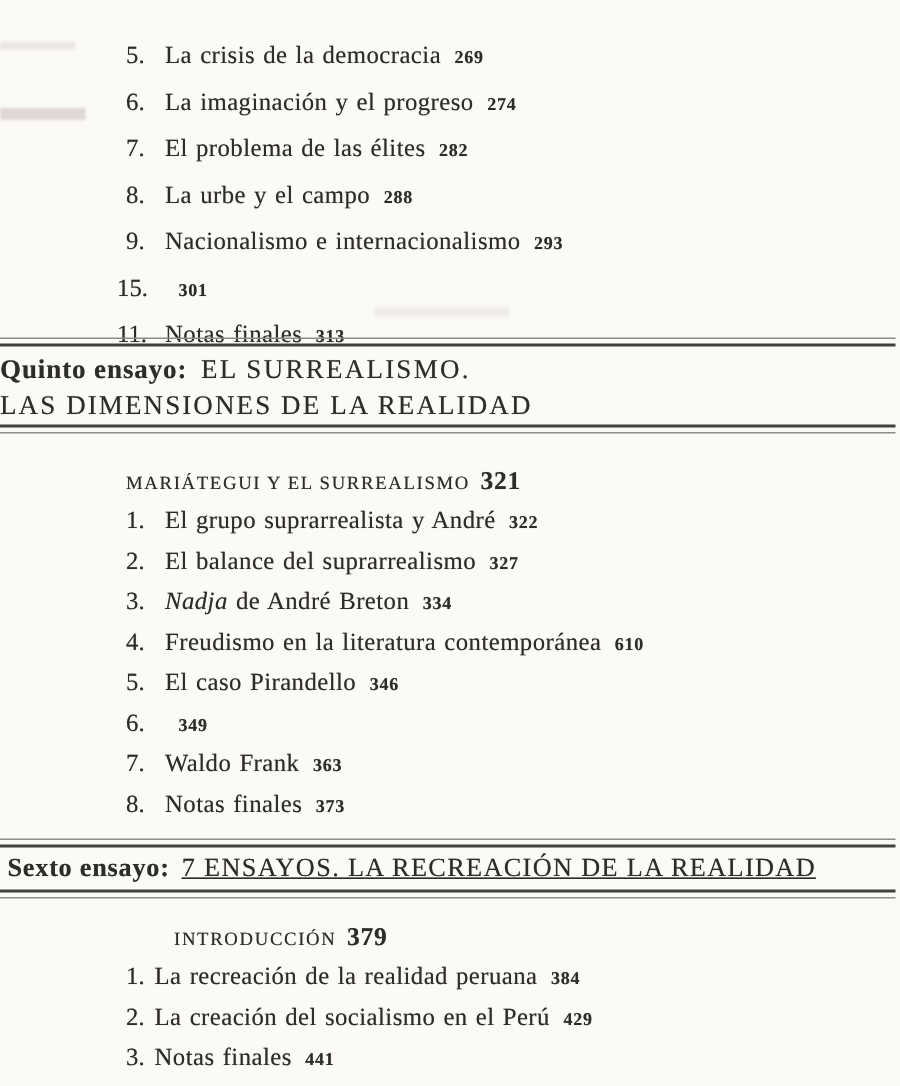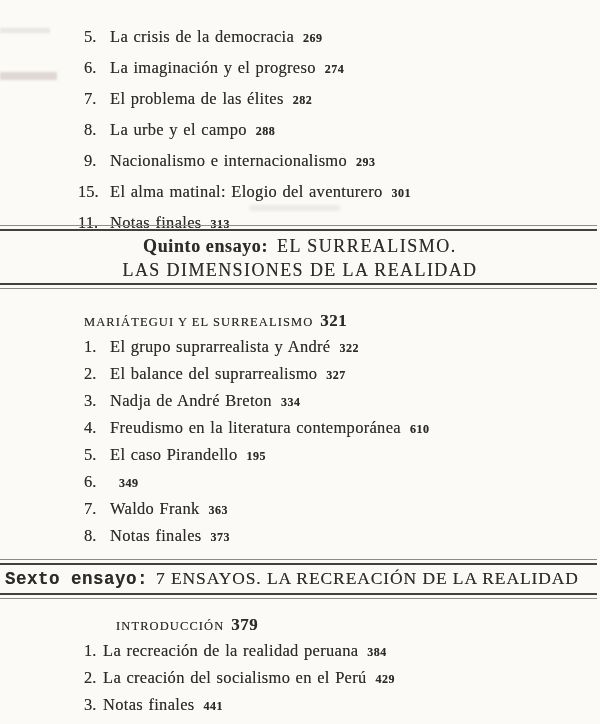--- a/index.html
+++ b/index.html
@@ -9,21 +9,21 @@
     font-family:"Liberation Serif","DejaVu Serif",serif;
     color:#2e2c2a;
     text-shadow:0 0 .5px rgba(46,44,42,.55);
   }
   
   .toc{position:absolute;}
   .row{display:flex;align-items:baseline;white-space:nowrap;}
   .num{flex:none;display:inline-block;}
   .txt{letter-spacing:.3px;word-spacing:1px;}
   .pg{font-weight:bold;font-size:12px;letter-spacing:.5px;margin-left:9px;}
-  .it{margin-top:36px;}
+  .it{font-style:italic;margin-top:36px;}
 
   #list-a{top:22px;left:78px;font-size:16.5px;}
   #list-a .row{line-height:30px;}
   #list-a .num{width:32px;}
   #list-a .num.pad1{padding-left:6px;width:26px;}
 
   #list-b{top:334px;left:84px;font-size:16.5px;}
   #list-b .row{line-height:25px;}
   #list-b .num{width:26px;}
 
@@ -44,33 +44,33 @@
   .rule{position:absolute;left:0;width:597px;height:3px;}
   .rule.light-heavy{border-top:1px solid #8c8c8c;border-bottom:2px solid #414141;}
   .rule.heavy-light{border-top:2px solid #414141;border-bottom:1px solid #8c8c8c;}
   #rule1{top:225px;}
   #rule2{top:283px;}
   #rule3{top:559px;}
   #rule4{top:593px;}
 
   
   #header-quinto{
-    position:absolute;top:234px;left:0;width:600px;text-align:center;
+    position:absolute;top:234px;left:0;width:600px;
     font-size:18px;line-height:24px;white-space:nowrap;
   }
   #header-quinto .lead{font-weight:bold;letter-spacing:.6px;margin-right:9px;}
   #header-quinto .caps1{letter-spacing:1.5px;}
   #header-quinto .caps2{letter-spacing:1.4px;}
 
   #header-sexto{
     position:absolute;top:566px;left:5px;width:594px;
     font-size:17.5px;line-height:24px;white-space:nowrap;
   }
-  #header-sexto .lead{font-weight:bold;letter-spacing:.5px;margin-right:8px;font-family:Liberation Mono, monospace;}
-  #header-sexto .caps1{letter-spacing:.9px;}
+  #header-sexto .lead{font-weight:bold;letter-spacing:.5px;margin-right:8px;}
+  #header-sexto .caps1{letter-spacing:.9px;text-decoration:underline;}
 
   
   .smudge{position:absolute;pointer-events:none;}
   #smudge1{top:28px;left:0;width:50px;height:5px;background:rgba(190,180,178,.28);filter:blur(1px);}
   #smudge2{top:72px;left:0;width:57px;height:8px;background:rgba(178,160,158,.38);filter:blur(1.2px);}
   #smudge3{top:205px;left:250px;width:90px;height:6px;background:rgba(190,182,178,.22);filter:blur(1.5px);}
 </style>
 </head>
 <body>
 
@@ -99,21 +99,20 @@
     <span class="txt">La urbe y el campo</span>
     <span class="pg">288</span>
   </div>
   <div class="row">
     <span class="num pad1">9.</span>
     <span class="txt">Nacionalismo e internacionalismo</span>
     <span class="pg">293</span>
   </div>
   <div class="row">
     <span class="num">15.</span>
-    <span class="txt">El alma matinal: Elogio del aventurero</span>
     <span class="pg">301</span>
   </div>
   <div class="row">
     <span class="num">11.</span>
     <span class="txt">Notas finales</span>
     <span class="pg">313</span>
   </div>
 </div>
 
 <div class="rule light-heavy" id="rule1"></div>
@@ -146,21 +145,21 @@
     <span class="pg">334</span>
   </div>
   <div class="row">
     <span class="num">4.</span>
     <span class="txt">Freudismo en la literatura contemporánea</span>
     <span class="pg">610</span>
   </div>
   <div class="row">
     <span class="num">5.</span>
     <span class="txt">El caso Pirandello</span>
-    <span class="pg">195</span>
+    <span class="pg">346</span>
   </div>
   <div class="row">
     <span class="num">6.</span>
     <span class="pg">349</span>
   </div>
   <div class="row">
     <span class="num">7.</span>
     <span class="txt">Waldo Frank</span>
     <span class="pg">363</span>
   </div>

